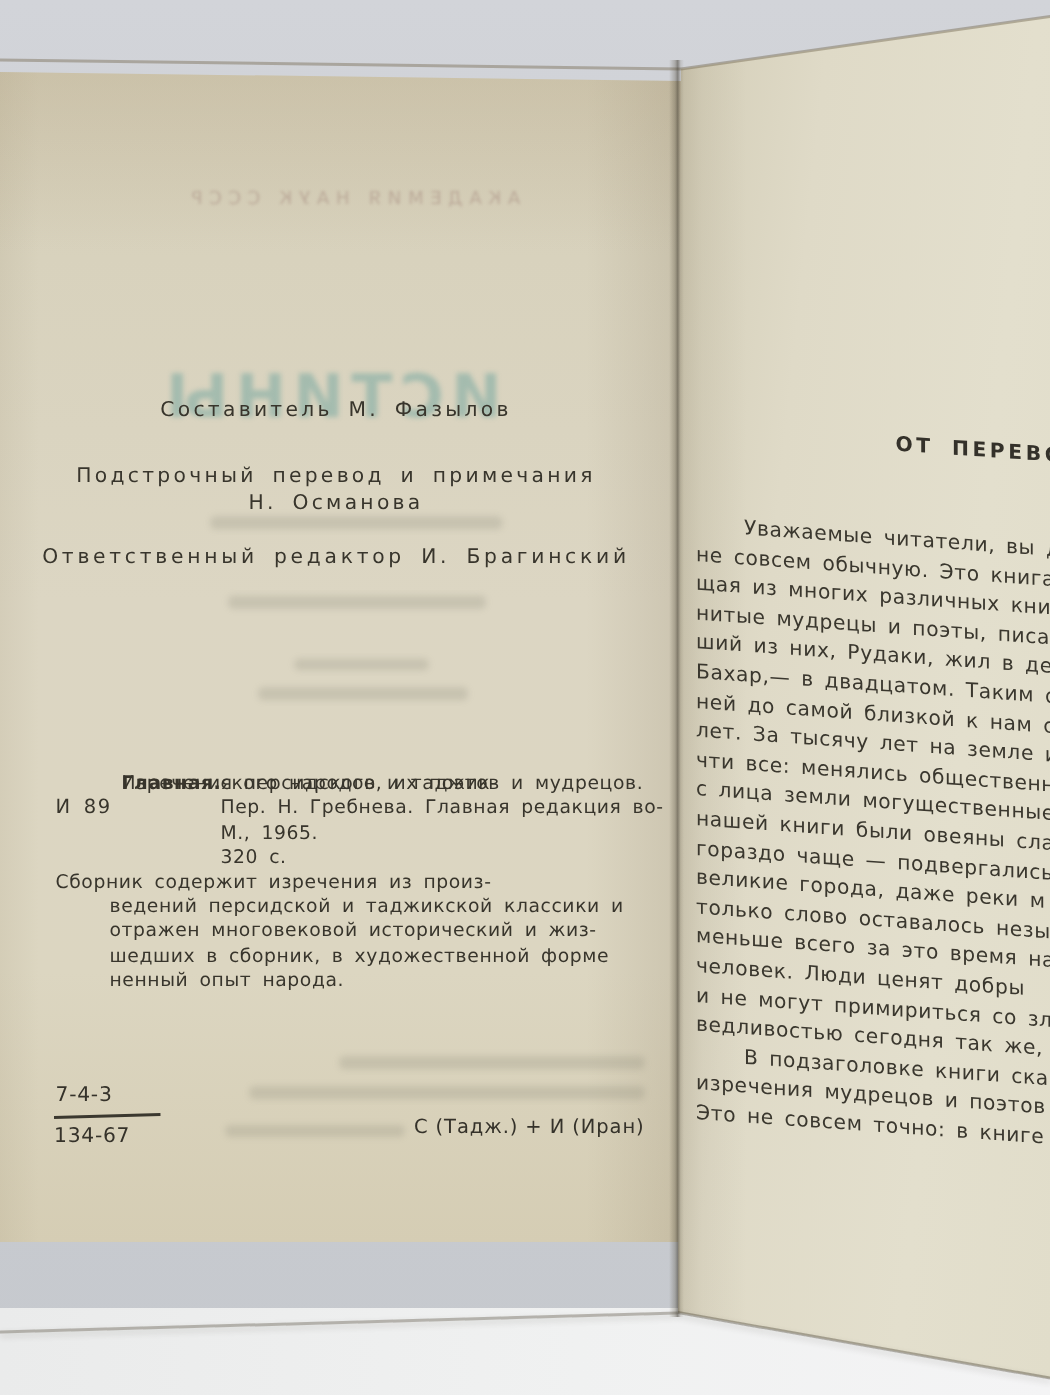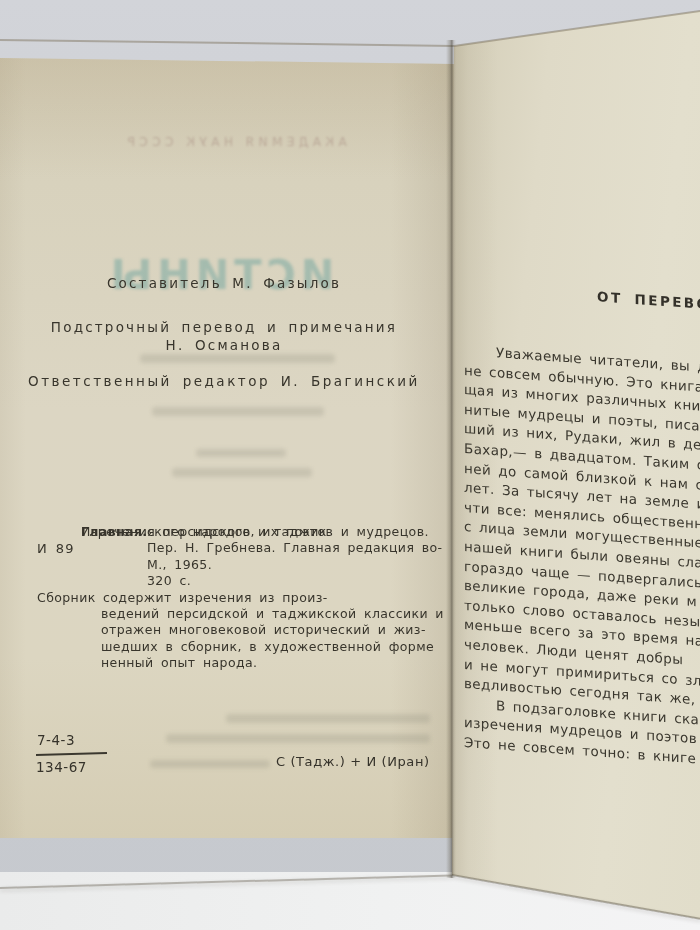--- a/index.html
+++ b/index.html
@@ -5,21 +5,21 @@
   html,body{margin:0;padding:0;background:#9a9da3;}
   .photo{
     position:relative;width:700px;height:930px;overflow:hidden;
     font-family:"DejaVu Sans",sans-serif;
     background:linear-gradient(180deg,#d2d4d9 0%,#c9ccd1 55%,#c6c9ce 100%);
   }
   
   .bg-bottom{position:absolute;left:0;top:872px;width:700px;height:58px;
     background:linear-gradient(90deg,#eaebeb 0%,#f0f1f1 55%,#f4f4f5 100%);}
   
-  .page-left{position:absolute;left:0;top:18px;width:454px;height:820px;
+  .page-left{position:absolute;left:0;top:8px;width:454px;height:820px;
     clip-path:polygon(0 40px,454px 46px,454px 875px,0 888px);
     background:
       linear-gradient(180deg,rgba(176,160,130,.28) 0,rgba(176,160,130,.12) 90px,rgba(0,0,0,0) 160px),
       linear-gradient(90deg,rgba(140,125,95,.10) 0,rgba(0,0,0,0) 26px,rgba(0,0,0,0) 86%,rgba(120,105,80,.16) 100%),
       linear-gradient(180deg,#d0c8b0 0%,#d8d2bd 20%,#dcd6c3 48%,#dcd6c1 78%,#d5cdb4 100%);}
   .page-left *{position:absolute;}
   .ghost{color:rgba(146,112,106,.38);filter:blur(1.1px);transform:scaleX(-1);white-space:nowrap;}
   .ghost-academy{top:117px;left:60px;width:350px;font-size:12px;letter-spacing:4.5px;text-align:center;}
   .ghost-title{top:234px;left:100px;width:240px;font-size:40px;font-weight:700;letter-spacing:5px;
     text-align:center;color:rgba(84,152,150,.40);filter:blur(1.8px);}
@@ -39,21 +39,21 @@
   .fm-editor{top:355px;letter-spacing:2.5px;}
   .catalog{left:37px;top:506px;width:400px;height:200px;color:#38352c;
     font-size:12.5px;line-height:16.4px;letter-spacing:.4px;word-spacing:3px;}
   .cat-code{left:0;top:17px;letter-spacing:1px;font-size:13px;}
   .cat-lines{position:absolute;left:0;top:0;width:400px;}
   .cat-lines .cat-line{position:static;display:block;white-space:nowrap;}
   .cat-line b{font-weight:700;}
   .i-hang{margin-left:44px;}
   .i-ind{margin-left:110px;}
   .i-first{}
-  .i-flush{margin-left:64px;}
+  .i-flush{margin-left:36px;}
   .code-upper{left:37px;top:714px;font-size:13.5px;color:#35322a;letter-spacing:.5px;}
   .code-rule{left:36px;top:735px;width:71px;height:2px;background:#3b382f;transform:rotate(-1.5deg);}
   .code-lower{left:36px;top:741px;font-size:13.5px;color:#35322a;letter-spacing:.5px;}
   .code-right{left:276px;top:736px;font-size:13px;color:#35322a;letter-spacing:.6px;white-space:nowrap;}
   
   .page-right{position:absolute;left:450px;top:0;width:250px;height:930px;
     clip-path:polygon(4px 46px,250px 11px,250px 919px,2px 875px);
     background:
       linear-gradient(90deg,rgba(120,108,82,.22) 0,rgba(120,108,82,.08) 18px,rgba(0,0,0,0) 48px),
       linear-gradient(96deg,#d3cdb7 0%,#dfdac7 30%,#e3dfcd 70%,#e1ddca 100%);}

